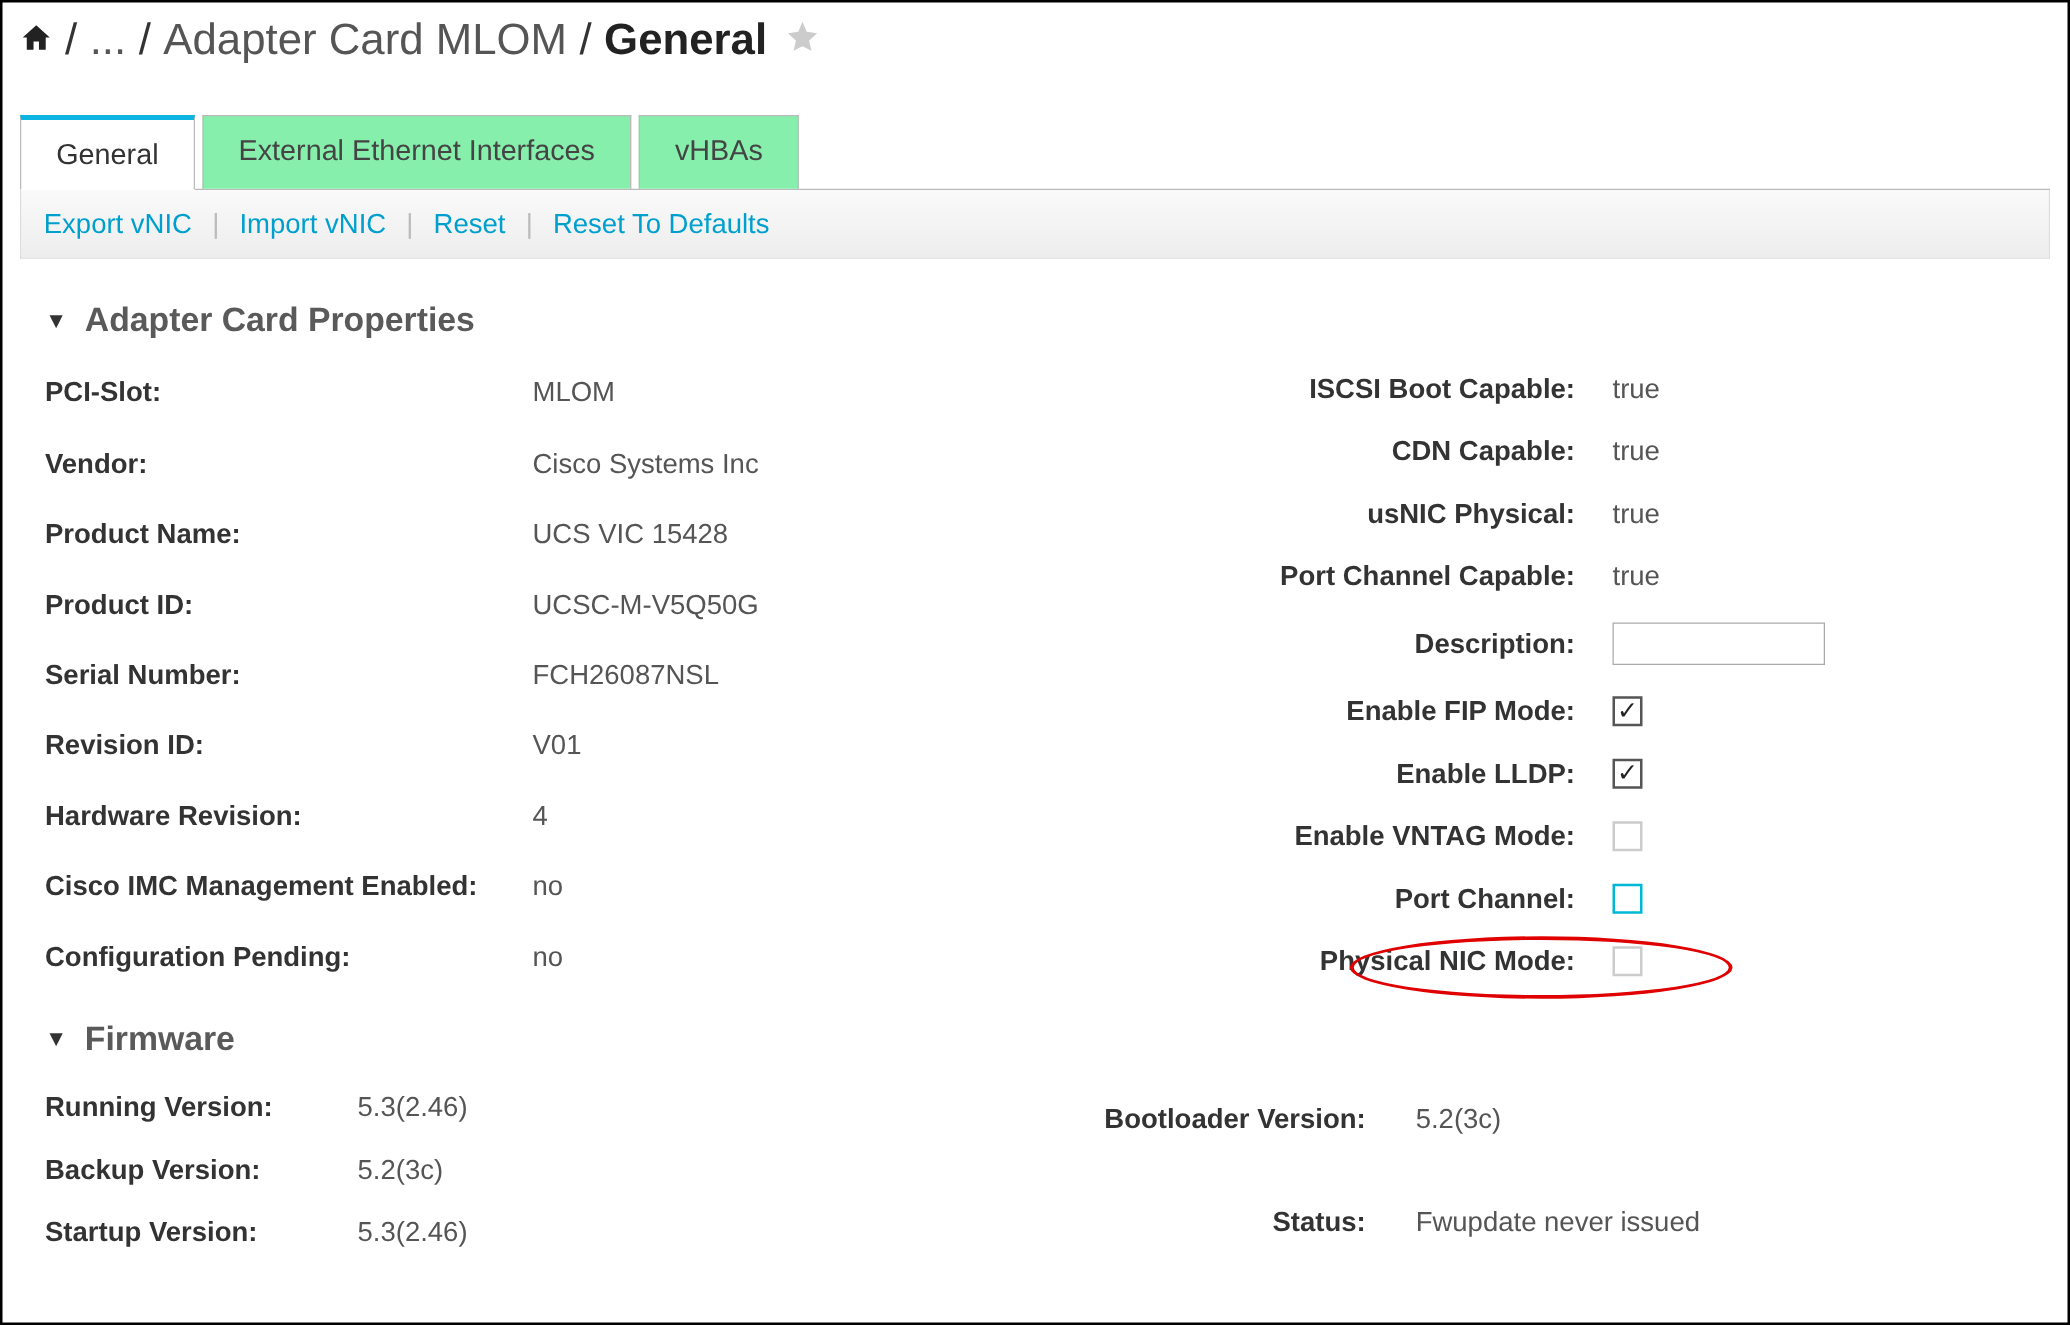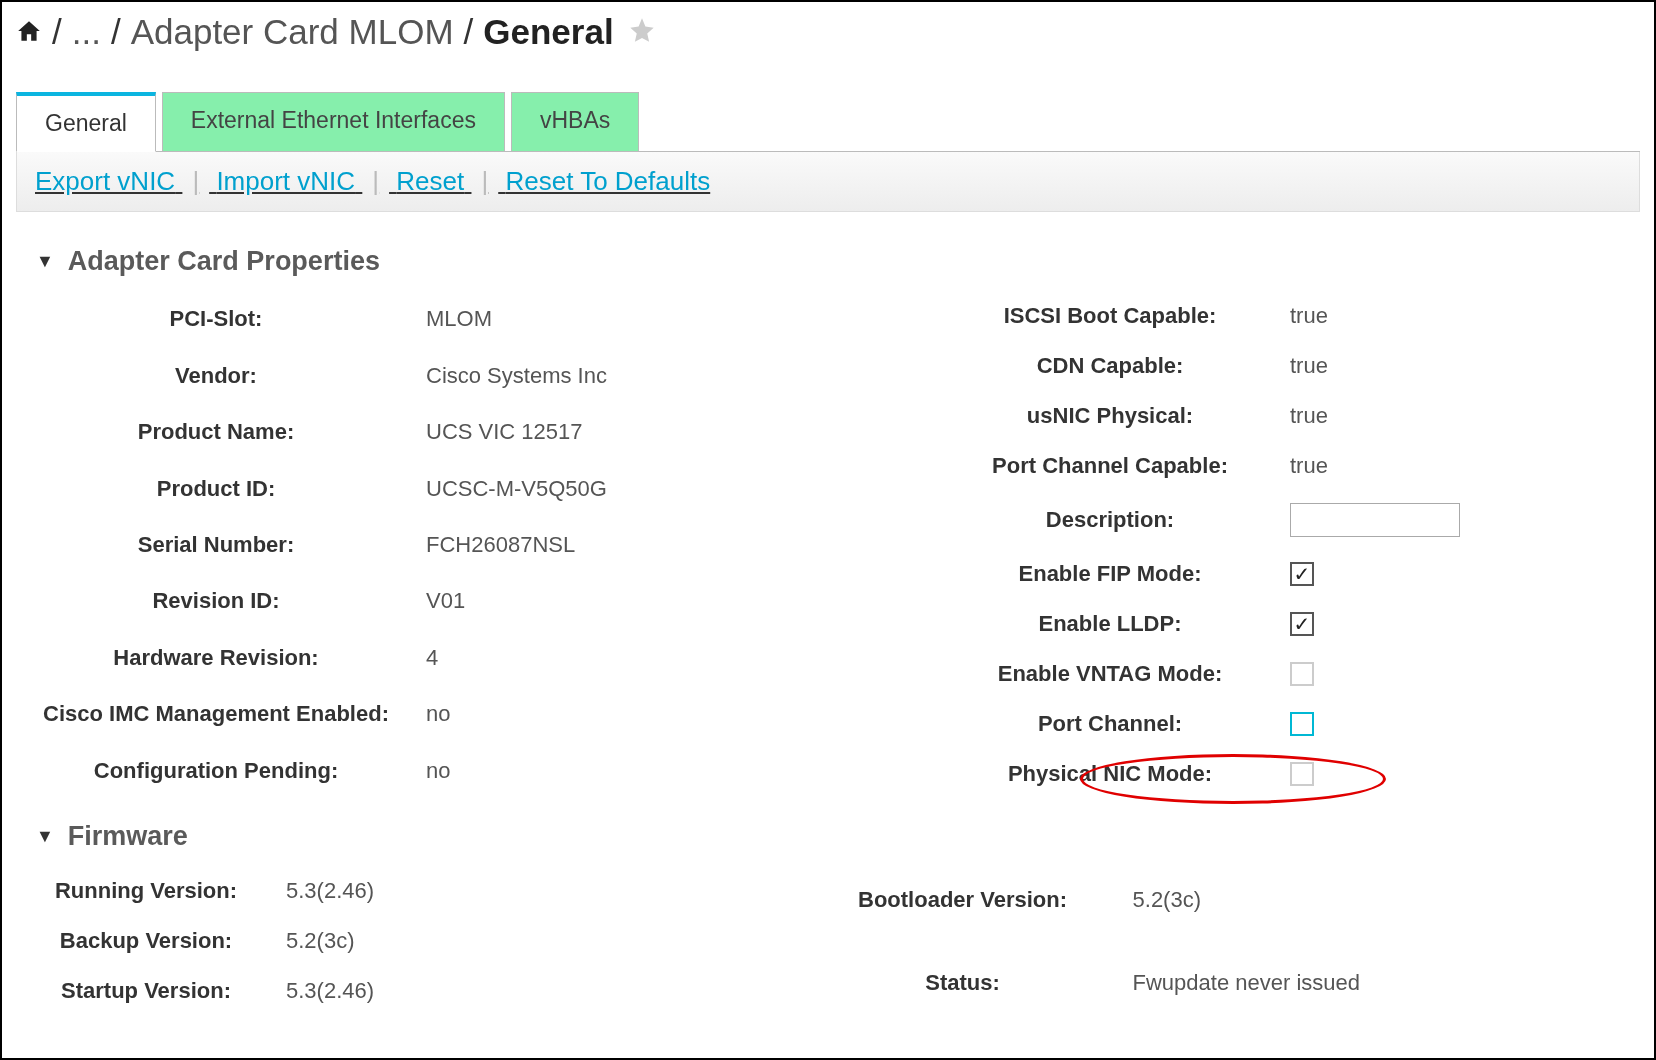--- a/index.html
+++ b/index.html
@@ -48,22 +48,21 @@
     border-bottom:1px solid #fff;
     margin-bottom:-1px;
     font-weight:500;
     color:#333;
   }
   .actionbar {
     background: linear-gradient(#fafafa,#ededed);
     border:1px solid #ddd;
     border-top:none;
     padding:14px 18px;
-    font-size:26px;
-    text-decoration:underline;
+    font-size:22px;
   }
   .actionbar a { color:#00a0ce; text-decoration:none; cursor:pointer; }
   .actionbar .pipe { color:#bbb; margin:0 10px; }
 
   .section { margin-top:34px; padding:0 20px; }
   .section-header {
     display:flex; align-items:center; gap:14px;
     font-size:27px; font-weight:700; color:#5a5a5a;
     margin-bottom:26px;
   }
@@ -73,23 +72,23 @@
     display:flex;
     justify-content:space-between;
   }
   .col {
     display:grid;
     grid-template-columns: auto auto;
     column-gap: 30px;
     row-gap: 24px;
     align-items: center;
   }
-  .col-left .lab { text-align:center; font-weight:700; color:#333; font-size:22px; min-width:360px;}
+  .col-left .lab { text-align:left; font-weight:700; color:#333; font-size:22px; min-width:360px;}
   .col-left .val { color:#555; font-size:22px; min-width:260px;}
-  .col-right .lab { text-align:center; font-weight:700; color:#333; font-size:22px; min-width:300px;}
+  .col-right .lab { text-align:right; font-weight:700; color:#333; font-size:22px; min-width:300px;}
   .col-right .val { color:#555; font-size:22px; min-width:160px; display:flex; align-items:center;}
 
   .desc-input {
     width:170px; height:34px; border:1px solid #aaa; background:#fff;
   }
   .chk {
     width:24px; height:24px; border:2px solid #555; display:inline-flex;
     align-items:center; justify-content:center; background:#fff;
   }
   .chk.checked::after {
@@ -158,21 +157,21 @@
     <span class="tri">▼</span>
     <span>Adapter Card Properties</span>
   </div>
   <div class="props-grid">
     <div class="col col-left">
       <div class="lab">PCI-Slot:</div>
       <div class="val">MLOM</div>
       <div class="lab">Vendor:</div>
       <div class="val">Cisco Systems Inc</div>
       <div class="lab">Product Name:</div>
-      <div class="val">UCS VIC 12517</div>
+      <div class="val">UCS VIC 15428</div>
       <div class="lab">Product ID:</div>
       <div class="val">UCSC-M-V5Q50G</div>
       <div class="lab">Serial Number:</div>
       <div class="val">FCH26087NSL</div>
       <div class="lab">Revision ID:</div>
       <div class="val">V01</div>
       <div class="lab">Hardware Revision:</div>
       <div class="val">4</div>
       <div class="lab">Cisco IMC Management Enabled:</div>
       <div class="val">no</div>

